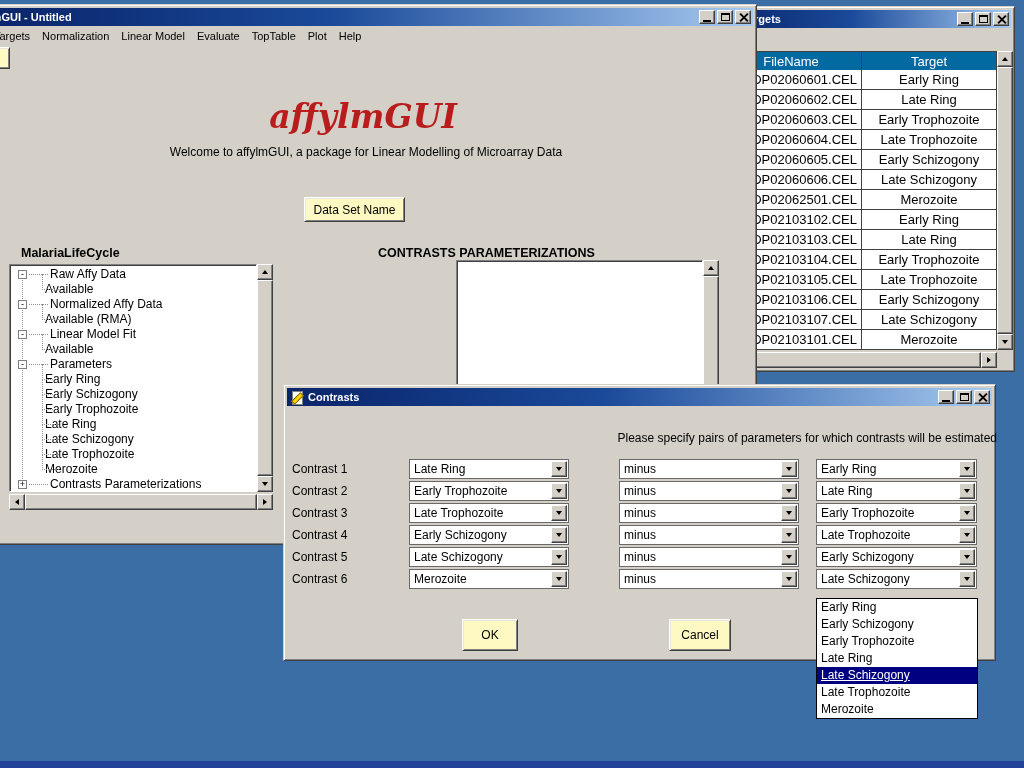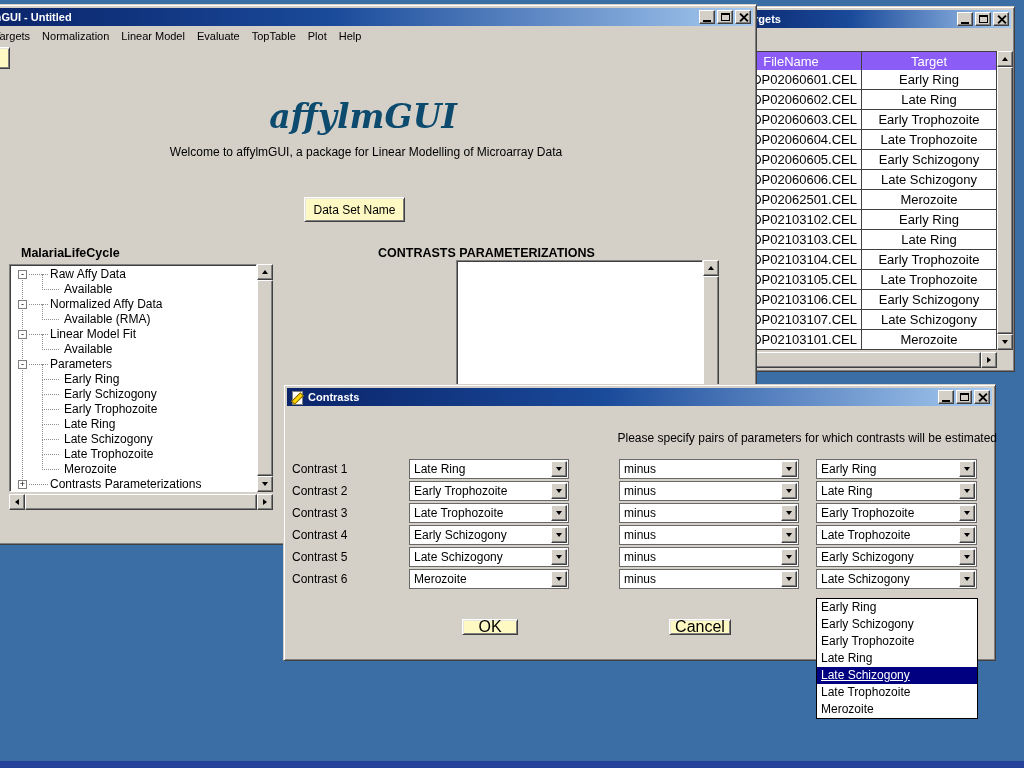--- a/index.html
+++ b/index.html
@@ -48,52 +48,52 @@
   #main-win { left:-16px; top:4px; width:773px; height:541px; z-index:20; }
   #main-win .title { margin-left:-22px; }
   .menubar { position:absolute; left:3px; top:21px; right:3px; height:19px;
              display:flex; align-items:center; font-size:11px; color:#000; }
   .menu-items { display:flex; }
   .menu-item { padding:2px 6px; white-space:nowrap; }
   .toolbtn { position:absolute; left:10px; top:42px; width:15px; height:22px; }
 
   .heading { position:absolute; left:178px; top:92px; width:400px; text-align:center;
              font-family:"DejaVu Serif","Liberation Serif",serif; font-style:italic; font-weight:bold;
-             font-size:33px; color:#0c4a6e; }
+             font-size:33px; color:#b91c1c; }
   .welcome { position:absolute; left:81px; top:140px; width:600px; text-align:center; font-size:12px; }
   #dataset-btn { position:absolute; left:319px; top:192px; width:101px; height:25px;
                  display:flex; align-items:center; justify-content:center; font-size:12px; }
   .panel-title { position:absolute; font-weight:bold; font-size:12.5px; text-align:left; white-space:nowrap; }
   #tree-title { left:36px; top:241px; width:240px; }
   #contrasts-title-label { left:393px; top:241px; width:400px; }
 
   #tree-box { position:absolute; left:24px; top:259px; width:248px; height:228px;
               padding-top:2px; overflow:hidden; }
   .tree-spine { position:absolute; left:12px; top:9px; height:211px; border-left:1px dotted #909090; }
   .tnode { position:relative; height:15px; line-height:15px; font-size:12px; white-space:nowrap; color:#000; }
   .tnode .plusbox { display:none; position:absolute; left:8px; top:3px; width:9px; height:9px;
                     border:1px solid #808080; background:#fff; font-size:9px; line-height:7px;
                     text-align:center; color:#000; }
   .tnode.root .plusbox { display:block; }
   .tnode.root { padding-left:40px; }
   .tnode.root::after { content:""; position:absolute; left:19px; top:7px; width:19px; border-top:1px dotted #909090; }
-  .tnode.child { padding-left:54px; }
+  .tnode.child { padding-left:35px; }
   .tnode.child::before { content:""; position:absolute; left:32px; top:-8px; width:16px; height:15px;
                          border-left:1px dotted #909090; border-bottom:1px dotted #909090; }
 
   #tree-vsb { left:272px; top:259px; width:16px; height:228px; }
   #tree-hsb { left:24px;  top:489px; width:264px; height:16px; }
   #listbox  { position:absolute; left:471px; top:255px; width:247px; height:235px; }
   #listbox-vsb { left:718px; top:255px; width:16px; height:235px; }
 
   
   #targets-win { left:716px; top:6px; width:299px; height:366px; z-index:10; }
   #targets-win .titlebar { padding-left:22px; }
   #targets-table { position:absolute; left:3px; top:44px; width:277px; font-size:13px; }
-  .thead { display:flex; height:19px; background:#8b5cf6; color:#fff;
+  .thead { display:flex; height:19px; background:#0369a1; color:#fff;
            border-left:1px solid #404040; border-top:1px solid #404040; }
   .th { border-right:1px solid #404040; display:flex; align-items:center; justify-content:center; }
   .th.file { width:141px; } .th.target { width:135px; }
   .trow { display:flex; height:20px; background:#fff;
           border-left:1px solid #404040; }
   .td { border-right:1px solid #404040; border-bottom:1px solid #404040;
         display:flex; align-items:center; white-space:nowrap; overflow:hidden; }
   .td.file { width:141px; justify-content:flex-end; padding-right:4px; }
   .td.target { width:135px; justify-content:center; }
   #targets-vsb { left:280px; top:44px; width:16px; height:299px; }
@@ -111,21 +111,21 @@
   #crows { position:absolute; left:0; top:74px; width:713px; }
   .crow { position:relative; height:20px; margin-bottom:2px; }
   .clabel { position:absolute; left:8px; top:0; line-height:20px; font-size:12px; white-space:nowrap; }
   .combo { position:absolute; top:0; height:20px; background:#fff; border:1px solid #696969; }
   .combo.c1 { left:125px; width:160px; } .combo.c2 { left:335px; width:180px; } .combo.c3 { left:532px; width:161px; }
   .cval { position:absolute; left:4px; top:0; line-height:18px; font-size:12px; white-space:nowrap; }
   .carrow { position:absolute; right:1px; top:1px; bottom:1px; width:16px; background:#d4d0c8;
             border:1px solid; border-color:#fff #404040 #404040 #fff; box-shadow:inset -1px -1px 0 #808080;
             display:flex; align-items:center; justify-content:center; }
   .dlg-btn { position:absolute; display:flex; align-items:center; justify-content:center;
-             font-size:16px; height:16px; }
+             font-size:12px; height:32px; }
   #ok-btn { left:178px; top:234px; width:56px; }
   #cancel-btn { left:385px; top:234px; width:62px; }
   #dropdown-popup { position:absolute; left:532px; top:213px; width:162px; background:#fff;
                     border:1px solid #000; z-index:5; }
   .pitem { height:17px; line-height:17px; font-size:12px; padding-left:4px; white-space:nowrap; overflow:hidden; color:#000; }
   .pitem.selected { background:#000080; color:#fff; text-decoration:underline; }
 
   #bottom-strip { position:absolute; left:0; bottom:0; width:1024px; height:7px; background:#24429a; z-index:1; }
 </style>
 </head>

